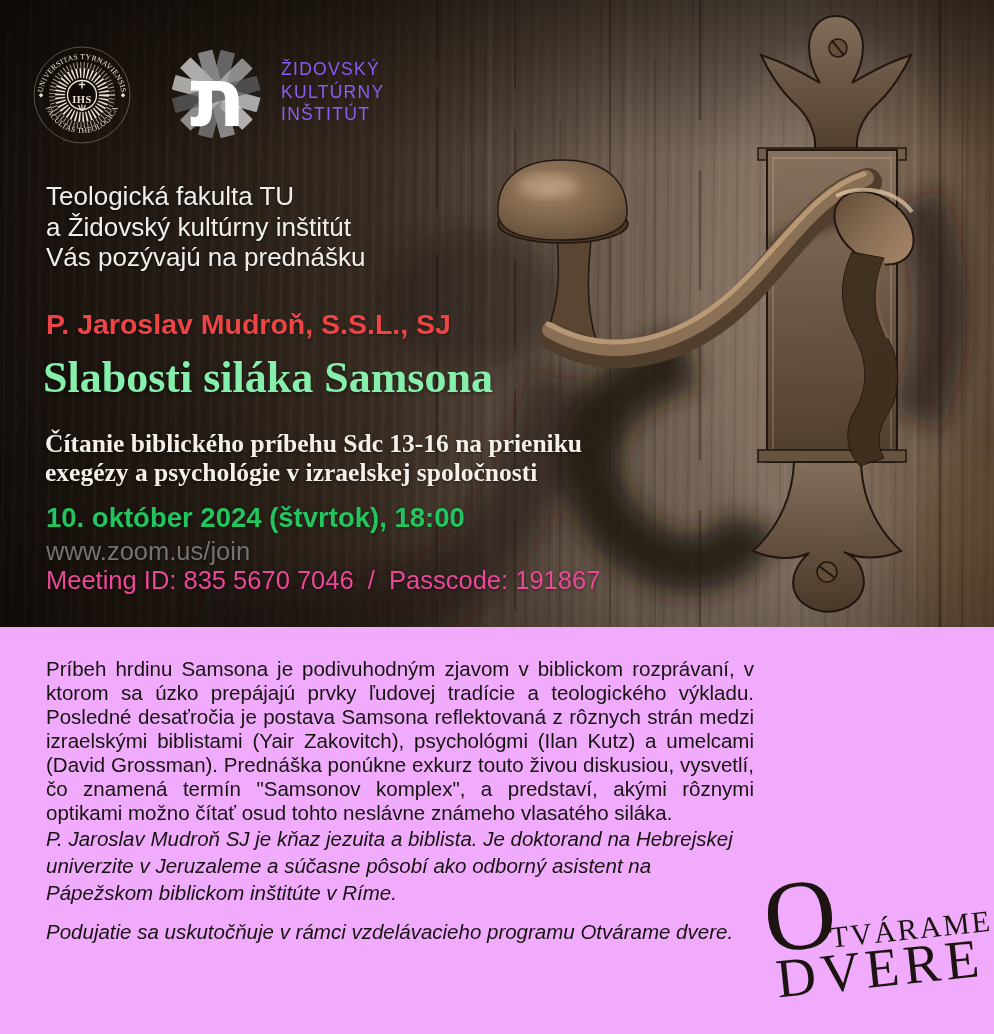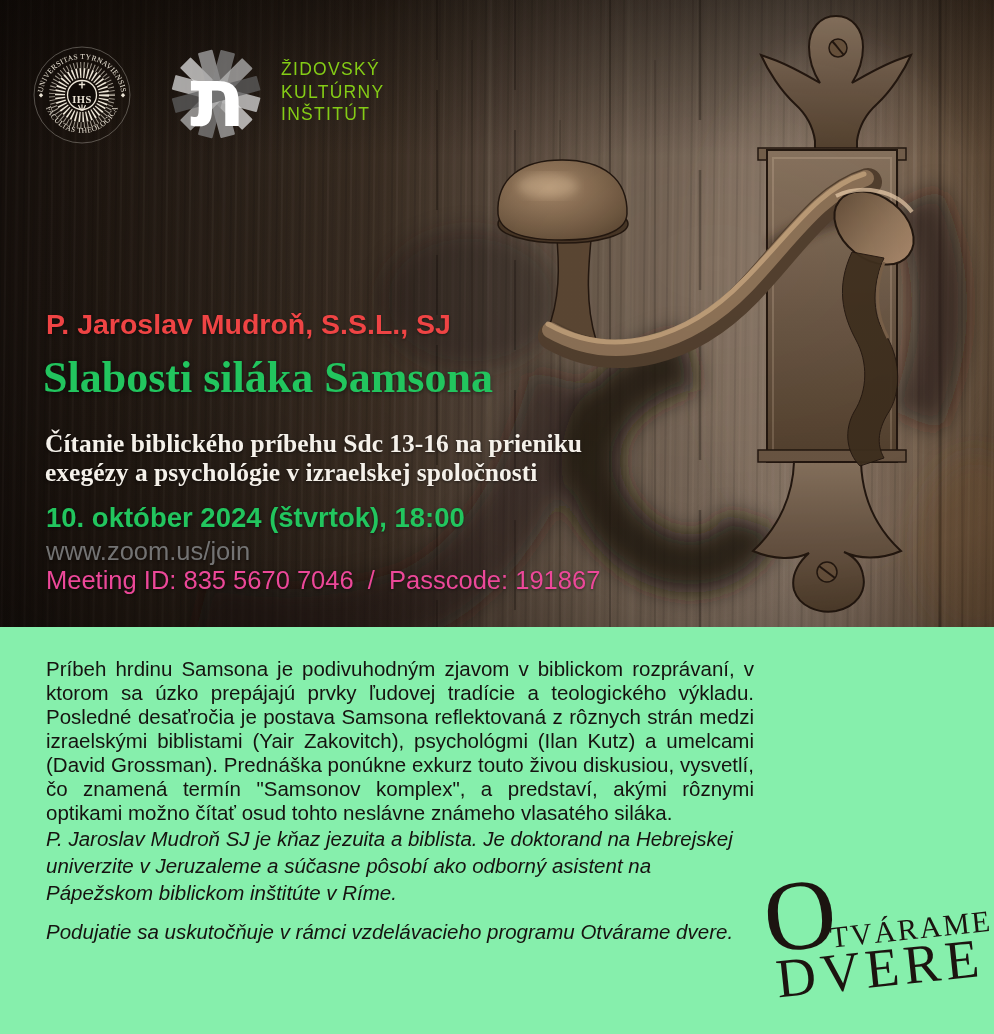--- a/index.html
+++ b/index.html
@@ -7,34 +7,34 @@
     position:relative;width:994px;height:1034px;overflow:hidden;
     font-family:"Liberation Sans",sans-serif;background:#fbcda4;
   }
   
   .photo-section{position:absolute;left:0;top:0;width:994px;height:627px;background:#241b14;}
   .knocker-art{position:absolute;left:0;top:0;}
   
   .seal-svg{position:absolute;left:32px;top:45px;}
   .star-svg{position:absolute;left:164px;top:34px;}
   .zki-text{
-    position:absolute;left:281px;top:58px;color:#84cc16;font-size:17.5px;
+    position:absolute;left:281px;top:58px;color:#8b5cf6;font-size:17.5px;
     line-height:22.5px;letter-spacing:1.3px;font-weight:400;white-space:pre-line;
   }
   
   .invite{
     position:absolute;left:46px;top:181px;color:#f1efec;font-size:26px;
     line-height:30.5px;white-space:pre-line;text-shadow:0 1px 3px rgba(0,0,0,.45);
   }
   .speaker{
     position:absolute;left:46px;top:308px;color:#ef4444;font-size:28.5px;
     font-weight:bold;text-shadow:0 1px 3px rgba(0,0,0,.45);
   }
   .main-title{
-    position:absolute;left:43px;top:352px;margin:0;color:#22c55e;
+    position:absolute;left:43px;top:352px;margin:0;color:#86efac;
     font-family:"Liberation Serif",serif;font-size:44px;font-weight:bold;
     text-shadow:0 1px 4px rgba(0,0,0,.5);
   }
   .subtitle{
     position:absolute;left:45px;top:429px;max-width:595px;color:#f5f1ea;
     font-family:"Liberation Serif",serif;font-size:25.5px;font-weight:bold;
     line-height:29px;text-shadow:0 1px 3px rgba(0,0,0,.5);
   }
   .event-date{
     position:absolute;left:46px;top:502px;color:#22c55e;font-size:27.5px;
@@ -44,21 +44,21 @@
     position:absolute;left:46px;top:537px;color:#737373;font-size:25.5px;
     text-shadow:0 1px 3px rgba(0,0,0,.45);
   }
   .event-meeting{
     position:absolute;left:46px;top:566px;color:#ec4899;font-size:25.5px;
     white-space:pre-wrap;text-shadow:0 1px 3px rgba(0,0,0,.45);
   }
   
   .info-section{
     position:absolute;left:0;top:627px;width:994px;height:407px;
-    background:#86efac;color:#161310;
+    background:#f0abfc;color:#161310;
   }
   .info-inner{position:absolute;left:46px;top:30px;width:708px;}
   .para{margin:0;font-size:20.5px;}
   .para-main{line-height:24px;text-align:justify;}
   .para-bio{line-height:27px;font-style:italic;}
   .para-note{margin-top:12px;line-height:27px;font-style:italic;}
   
   .od-logo{
     position:absolute;left:766px;top:874px;width:218px;height:118px;
     transform:rotate(-6deg);color:#1c1410;font-family:"Liberation Serif",serif;
@@ -225,20 +225,23 @@
         <rect x="8" y="52" width="88" height="15" rx="1" fill="#bdbdbd" opacity=".70" transform="rotate(135 52 60)"></rect>
         <rect x="8" y="52" width="88" height="15" rx="1" fill="#5f5f5f" opacity=".75" transform="rotate(165 52 60)"></rect>
       </g>
       <text x="54" y="92" text-anchor="middle" font-family="DejaVu Sans,sans-serif" font-size="82" font-weight="bold" fill="#ffffff">ת</text>
     </svg>
 
     <div class="zki-text">ŽIDOVSKÝ
 KULTÚRNY
 INŠTITÚT</div>
 
+    <div class="invite">Teologická fakulta TU
+a Židovský kultúrny inštitút
+Vás pozývajú na prednášku</div>
 
     <div class="speaker">P. Jaroslav Mudroň, S.S.L., SJ</div>
 
     <h1 class="main-title">Slabosti siláka Samsona</h1>
 
     <div class="subtitle">Čítanie biblického príbehu Sdc 13-16 na prieniku exegézy a psychológie v izraelskej spoločnosti</div>
 
     <div class="event-date">10. október 2024 (štvrtok), 18:00</div>
     <div class="event-url">www.zoom.us/join</div>
     <div class="event-meeting">Meeting ID: 835 5670 7046  /  Passcode: 191867</div>

